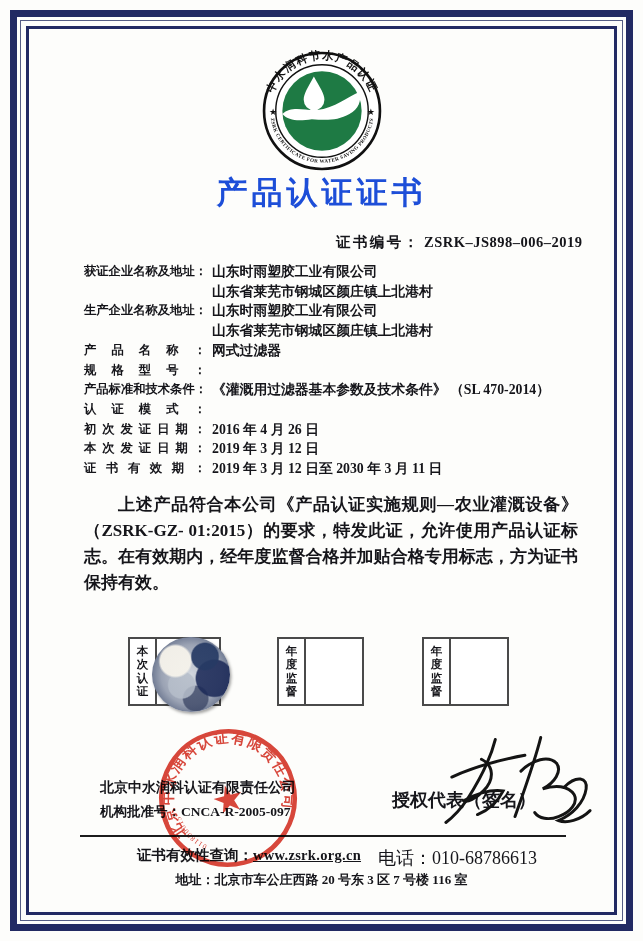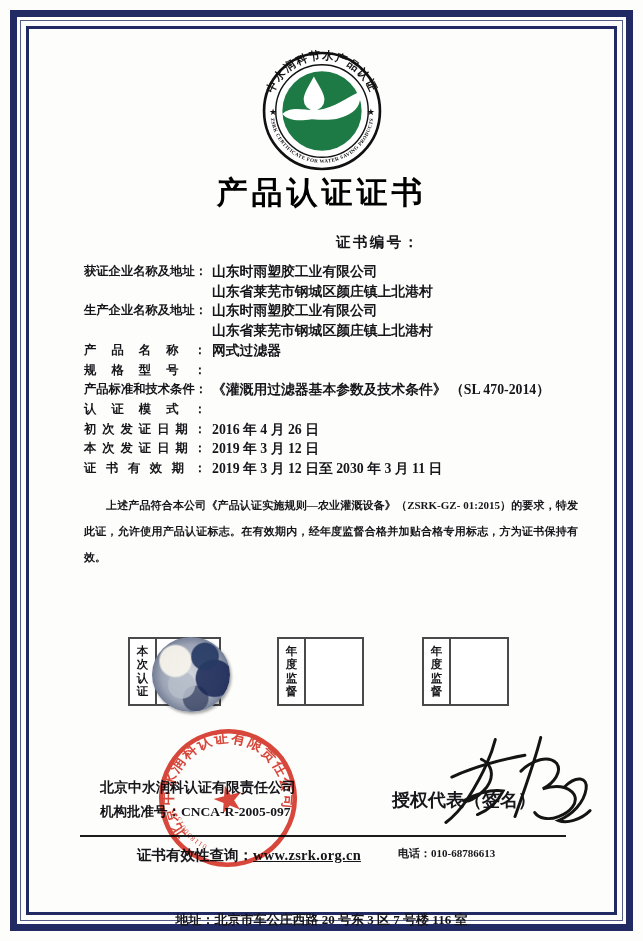--- a/index.html
+++ b/index.html
@@ -15,38 +15,38 @@
   .frame-inner { position:absolute; inset:26px; border:3px solid #222a63; }
   .frame-outer,.frame-mid,.frame-inner { pointer-events:none; }
 
   
   .logo { position:absolute; top:50px; left:50%; transform:translateX(-50%);
           width:122px; height:122px; }
 
   
   .title { position:absolute; top:172px; left:0; right:0; text-align:center;
     font-family:"Liberation Sans","DejaVu Sans",sans-serif;
-    font-size:31px; font-weight:bold; letter-spacing:4px; color:#000000; }
+    font-size:31px; font-weight:bold; letter-spacing:4px; color:#1d4ed8; }
 
   
   .certno { position:absolute; top:233px; left:336px; font-size:14.5px;
     font-weight:bold; display:flex; align-items:baseline; }
   .certno .jchars { width:82px; margin-right:6px; }
   .certno-val { letter-spacing:.5px; }
 
   
   .fields { position:absolute; top:262px; left:84px; width:480px; }
   .frow { display:flex; line-height:19.7px; font-size:13.8px; font-weight:bold; }
   .frow .jchars { width:122px; flex-shrink:0; font-size:12.3px; margin-right:6px; }
   .jchars { display:inline-flex; justify-content:space-between; }
   .fval { white-space:nowrap; }
 
   
   .statement { position:absolute; top:492px; left:84px; width:494px;
-    font-size:11px; font-weight:bold; line-height:26px; text-indent:2em;
+    font-size:17px; font-weight:bold; line-height:26px; text-indent:2em;
     text-align:justify; }
 
   
   .sbox { position:absolute; top:637px; height:69px; border:2px solid #4a4a4a;
     display:flex; background:#fff; }
   .sbox .vcol { width:27px; border-right:2px solid #4a4a4a; display:flex;
     align-items:center; justify-content:center; }
   .vchars { display:flex; flex-direction:column; align-items:center;
     font-size:11.5px; font-weight:bold; line-height:13.5px; }
   .box1 { left:128px; width:93px; }
@@ -64,23 +64,23 @@
     box-shadow:1.5px 2px 3px rgba(0,0,0,.35); }
 
   
   .issuer-company { position:absolute; left:100px; top:779px; font-size:14px; font-weight:bold; }
   .issuer-approval { position:absolute; left:100px; top:803px; font-size:13.5px; font-weight:bold; }
   .rep-label { position:absolute; left:392px; top:788px; font-size:18px; font-weight:bold; }
   .signature { position:absolute; left:438px; top:730px; width:158px; height:102px; z-index:4; }
   .rule { position:absolute; left:80px; top:835px; width:486px; height:2px; background:#1c1c1c; }
   .query { position:absolute; left:137px; top:846px; font-size:14.5px; font-weight:bold; }
   .query .url { text-decoration:underline; letter-spacing:.3px; }
-  .tel { position:absolute; left:398px; top:846px; font-size:11px; font-weight:bold; }
+  .tel { position:absolute; left:378px; top:846px; font-size:18px; font-weight:normal; }
   .address { position:absolute; left:0; right:0; top:871px; text-align:center;
-    font-size:13px; font-weight:bold;margin-top:40px; }
+    font-size:13px; font-weight:bold; }
 
   
   .seal { position:absolute; left:154px; top:724px; width:148px; height:148px;
     transform:rotate(-14deg); z-index:5; opacity:.92; mix-blend-mode:multiply; }
 </style>
 </head>
 <body>
 
 <div class="page">
 
@@ -111,20 +111,21 @@
   <div class="title">产品认证证书</div>
 
   <div class="certno">
     <span class="jchars">
         <span>证</span>
         <span>书</span>
         <span>编</span>
         <span>号</span>
         <span>：</span>
       </span>
+    <span class="certno-val">ZSRK–JS898–006–2019</span>
   </div>
 
   <div class="fields">
     <div class="frow">
       <span class="jchars">
           <span>获</span>
           <span>证</span>
           <span>企</span>
           <span>业</span>
           <span>名</span>

